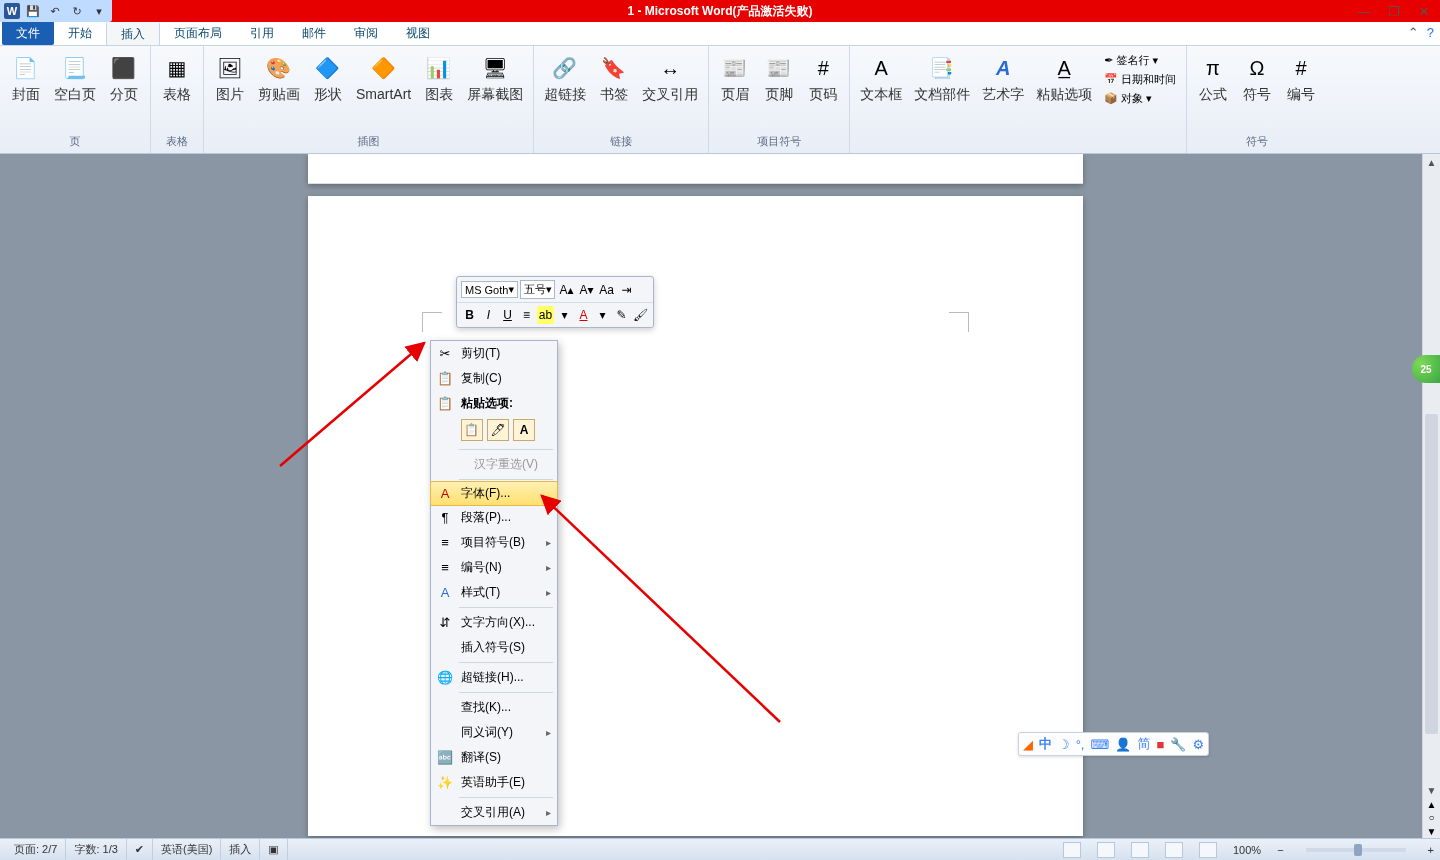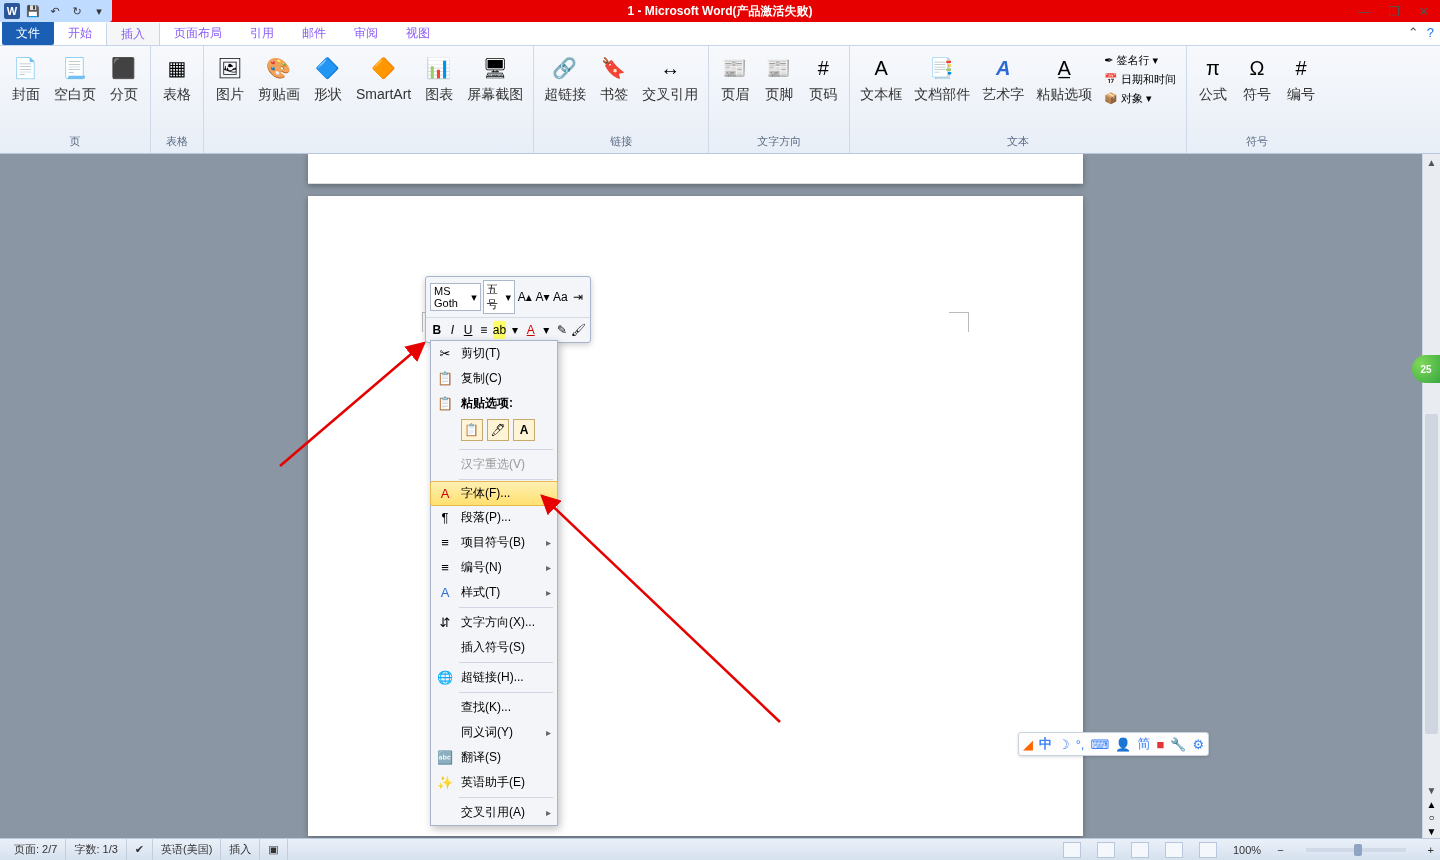--- a/index.html
+++ b/index.html
@@ -9,21 +9,21 @@
 .titlebar { height: 22px; background: #e60000; display: flex; align-items: center; position: relative; }
 .qat { display: flex; align-items: center; gap: 4px; padding: 0 4px; background: #bfdbff; height: 100%; border-radius: 0 0 3px 0; }
 .qat .wicon { width: 16px; height: 16px; background: #2b579a; color: #fff; font-weight: bold; font-size: 11px; display: flex; align-items: center; justify-content: center; border-radius: 2px; }
 .qat .qbtn { width: 18px; height: 18px; display: flex; align-items: center; justify-content: center; font-size: 11px; color: #333; cursor: pointer; }
 .titlebar .title { position: absolute; left: 50%; transform: translateX(-50%); color: #fff; font-size: 12px; font-weight: bold; }
 .titlebar .winctrl { position: absolute; right: 6px; display: flex; gap: 10px; }
 .titlebar .winctrl span { color: #555; font-size: 13px; cursor: pointer; width: 20px; text-align: center; }
 
 
 .tabs { height: 24px; background: #fff; display: flex; align-items: stretch; border-bottom: 1px solid #c6d4e8; padding-left: 2px; position: relative; }
-.tab { padding: 0 14px; font-size: 12px; display: flex; align-items: center; cursor: pointer; color: #8b5cf6; }
+.tab { padding: 0 14px; font-size: 12px; display: flex; align-items: center; cursor: pointer; color: #0c4a6e; }
 .tab.file { background: #1a5fb4; color: #fff; border-radius: 0 0 2px 2px; }
 .tab.active { background: #f5f6f7; border: 1px solid #c6d4e8; border-bottom: none; border-top: 2px solid #f5f6f7; }
 .tabs .help { position: absolute; right: 6px; top: 3px; display: flex; gap: 8px; font-size: 13px; color: #555; }
 .tabs .help span { cursor: pointer; }
 
 
 .ribbon { height: 108px; background: linear-gradient(#f7f9fc, #e8eef7); border-bottom: 1px solid #b8c7dc; display: flex; }
 .group { border-right: 1px solid #cfd9e8; padding: 4px 6px 2px; display: flex; flex-direction: column; justify-content: space-between; }
 .group .items { display: flex; gap: 4px; align-items: flex-start; }
 .gitem { display: flex; flex-direction: column; align-items: center; gap: 2px; padding: 2px 4px; cursor: pointer; border-radius: 2px; }
@@ -36,31 +36,31 @@
 
 .docarea { position: absolute; top: 154px; left: 0; right: 18px; bottom: 22px; background: #8a96a3; overflow: hidden; }
 .page { position: absolute; background: #fff; box-shadow: 0 2px 6px rgba(0,0,0,.3); }
 .page1 { left: 308px; top: 0; width: 775px; height: 30px; border-bottom: 1px solid #ddd; }
 .page2 { left: 308px; top: 42px; width: 775px; height: 640px; }
 .margin-mark { position: absolute; width: 20px; height: 20px; border: 1px solid #bbb; }
 .margin-mark.tl { left: 114px; top: 116px; border-right: none; border-bottom: none; }
 .margin-mark.tr { right: 114px; top: 116px; border-left: none; border-bottom: none; }
 
 
-.minitb { position: absolute; left: 425px; top: 276px; background: #f3f5f8; border: 1px solid #a7b6ce; border-radius: 3px; box-shadow: 0 2px 6px rgba(0,0,0,.2); width: 166px; }
+.minitb { position: absolute; left: 456px; top: 276px; background: #f3f5f8; border: 1px solid #a7b6ce; border-radius: 3px; box-shadow: 0 2px 6px rgba(0,0,0,.2); width: 198px; }
 .minitb .row { display: flex; align-items: center; padding: 3px 4px; gap: 2px; }
 .minitb .sel { border: 1px solid #abb8cc; background: #fff; font-size: 11px; padding: 1px 3px; display: flex; align-items: center; }
 .minitb .ibtn { width: 18px; height: 18px; display: flex; align-items: center; justify-content: center; font-size: 12px; cursor: pointer; border-radius: 2px; }
 
 
 .ctxmenu { position: absolute; left: 430px; top: 340px; width: 128px; background: #f3f5f8; border: 1px solid #a7b6ce; box-shadow: 2px 3px 8px rgba(0,0,0,.25); font-size: 12px; }
 .ctxmenu .mitem { display: flex; align-items: center; height: 25px; padding: 0 6px 0 30px; position: relative; cursor: pointer; }
 .ctxmenu .mitem .micon { position: absolute; left: 6px; width: 16px; text-align: center; font-size: 13px; }
 .ctxmenu .mitem.hover { background: linear-gradient(#fff0b3, #ffe070); border: 1px solid #e6b84d; border-radius: 2px; margin: -1px; }
-.ctxmenu .mitem.disabled { color: #999; }
+.ctxmenu .mitem.disabled { color: #999; justify-content: center; }
 .ctxmenu .sep { height: 1px; background: #cfd6e2; margin: 2px 4px 2px 28px; }
 .ctxmenu .sub { position: absolute; right: 6px; font-size: 10px; color: #666; }
 .ctxmenu .pasteopt { padding: 3px 6px 6px 30px; display: flex; gap: 4px; }
 .ctxmenu .pasteopt .pbtn { width: 22px; height: 22px; border: 1px solid #c7a96b; background: #fff4d6; display: flex; align-items: center; justify-content: center; font-size: 12px; cursor: pointer; }
 
 
 .arrow-svg { position: absolute; pointer-events: none; }
 
 
 .vscroll { position: absolute; right: 0; top: 154px; bottom: 22px; width: 18px; background: #e9edf2; border-left: 1px solid #cfd6e0; }
@@ -166,20 +166,21 @@
         </div>
       <div class="gitem">
           <div class="gicon">📊</div>
           <div class="glabel">图表</div>
         </div>
       <div class="gitem">
           <div class="gicon">🖥</div>
           <div class="glabel">屏幕截图</div>
         </div>
     </div>
+    <div class="gname">插图</div>
   </div>
   <div class="group">
     <div class="items">
       <div class="gitem">
           <div class="gicon">🔗</div>
           <div class="glabel">超链接</div>
         </div>
       <div class="gitem">
           <div class="gicon">🔖</div>
           <div class="glabel">书签</div>
@@ -199,21 +200,21 @@
         </div>
       <div class="gitem">
           <div class="gicon">📰</div>
           <div class="glabel">页脚</div>
         </div>
       <div class="gitem">
           <div class="gicon">#</div>
           <div class="glabel">页码</div>
         </div>
     </div>
-    <div class="gname">文字方向</div>
+    <div class="gname">项目符号</div>
   </div>
   <div class="group">
     <div class="items">
       <div class="gitem">
           <div class="gicon">A</div>
           <div class="glabel">文本框</div>
         </div>
       <div class="gitem">
           <div class="gicon">📑</div>
           <div class="glabel">文档部件</div>
@@ -225,21 +226,20 @@
       <div class="gitem">
           <div class="gicon">A̲</div>
           <div class="glabel">粘贴选项</div>
         </div>
       <div class="textcol">
         <div>✒ <span>签名行</span> ▾</div>
         <div>📅 <span>日期和时间</span></div>
         <div>📦 <span>对象</span> ▾</div>
       </div>
     </div>
-    <div class="gname">文本</div>
   </div>
   <div class="group" style="border-right:none">
     <div class="items">
       <div class="gitem">
           <div class="gicon">π</div>
           <div class="glabel">公式</div>
         </div>
       <div class="gitem">
           <div class="gicon">Ω</div>
           <div class="glabel">符号</div>

